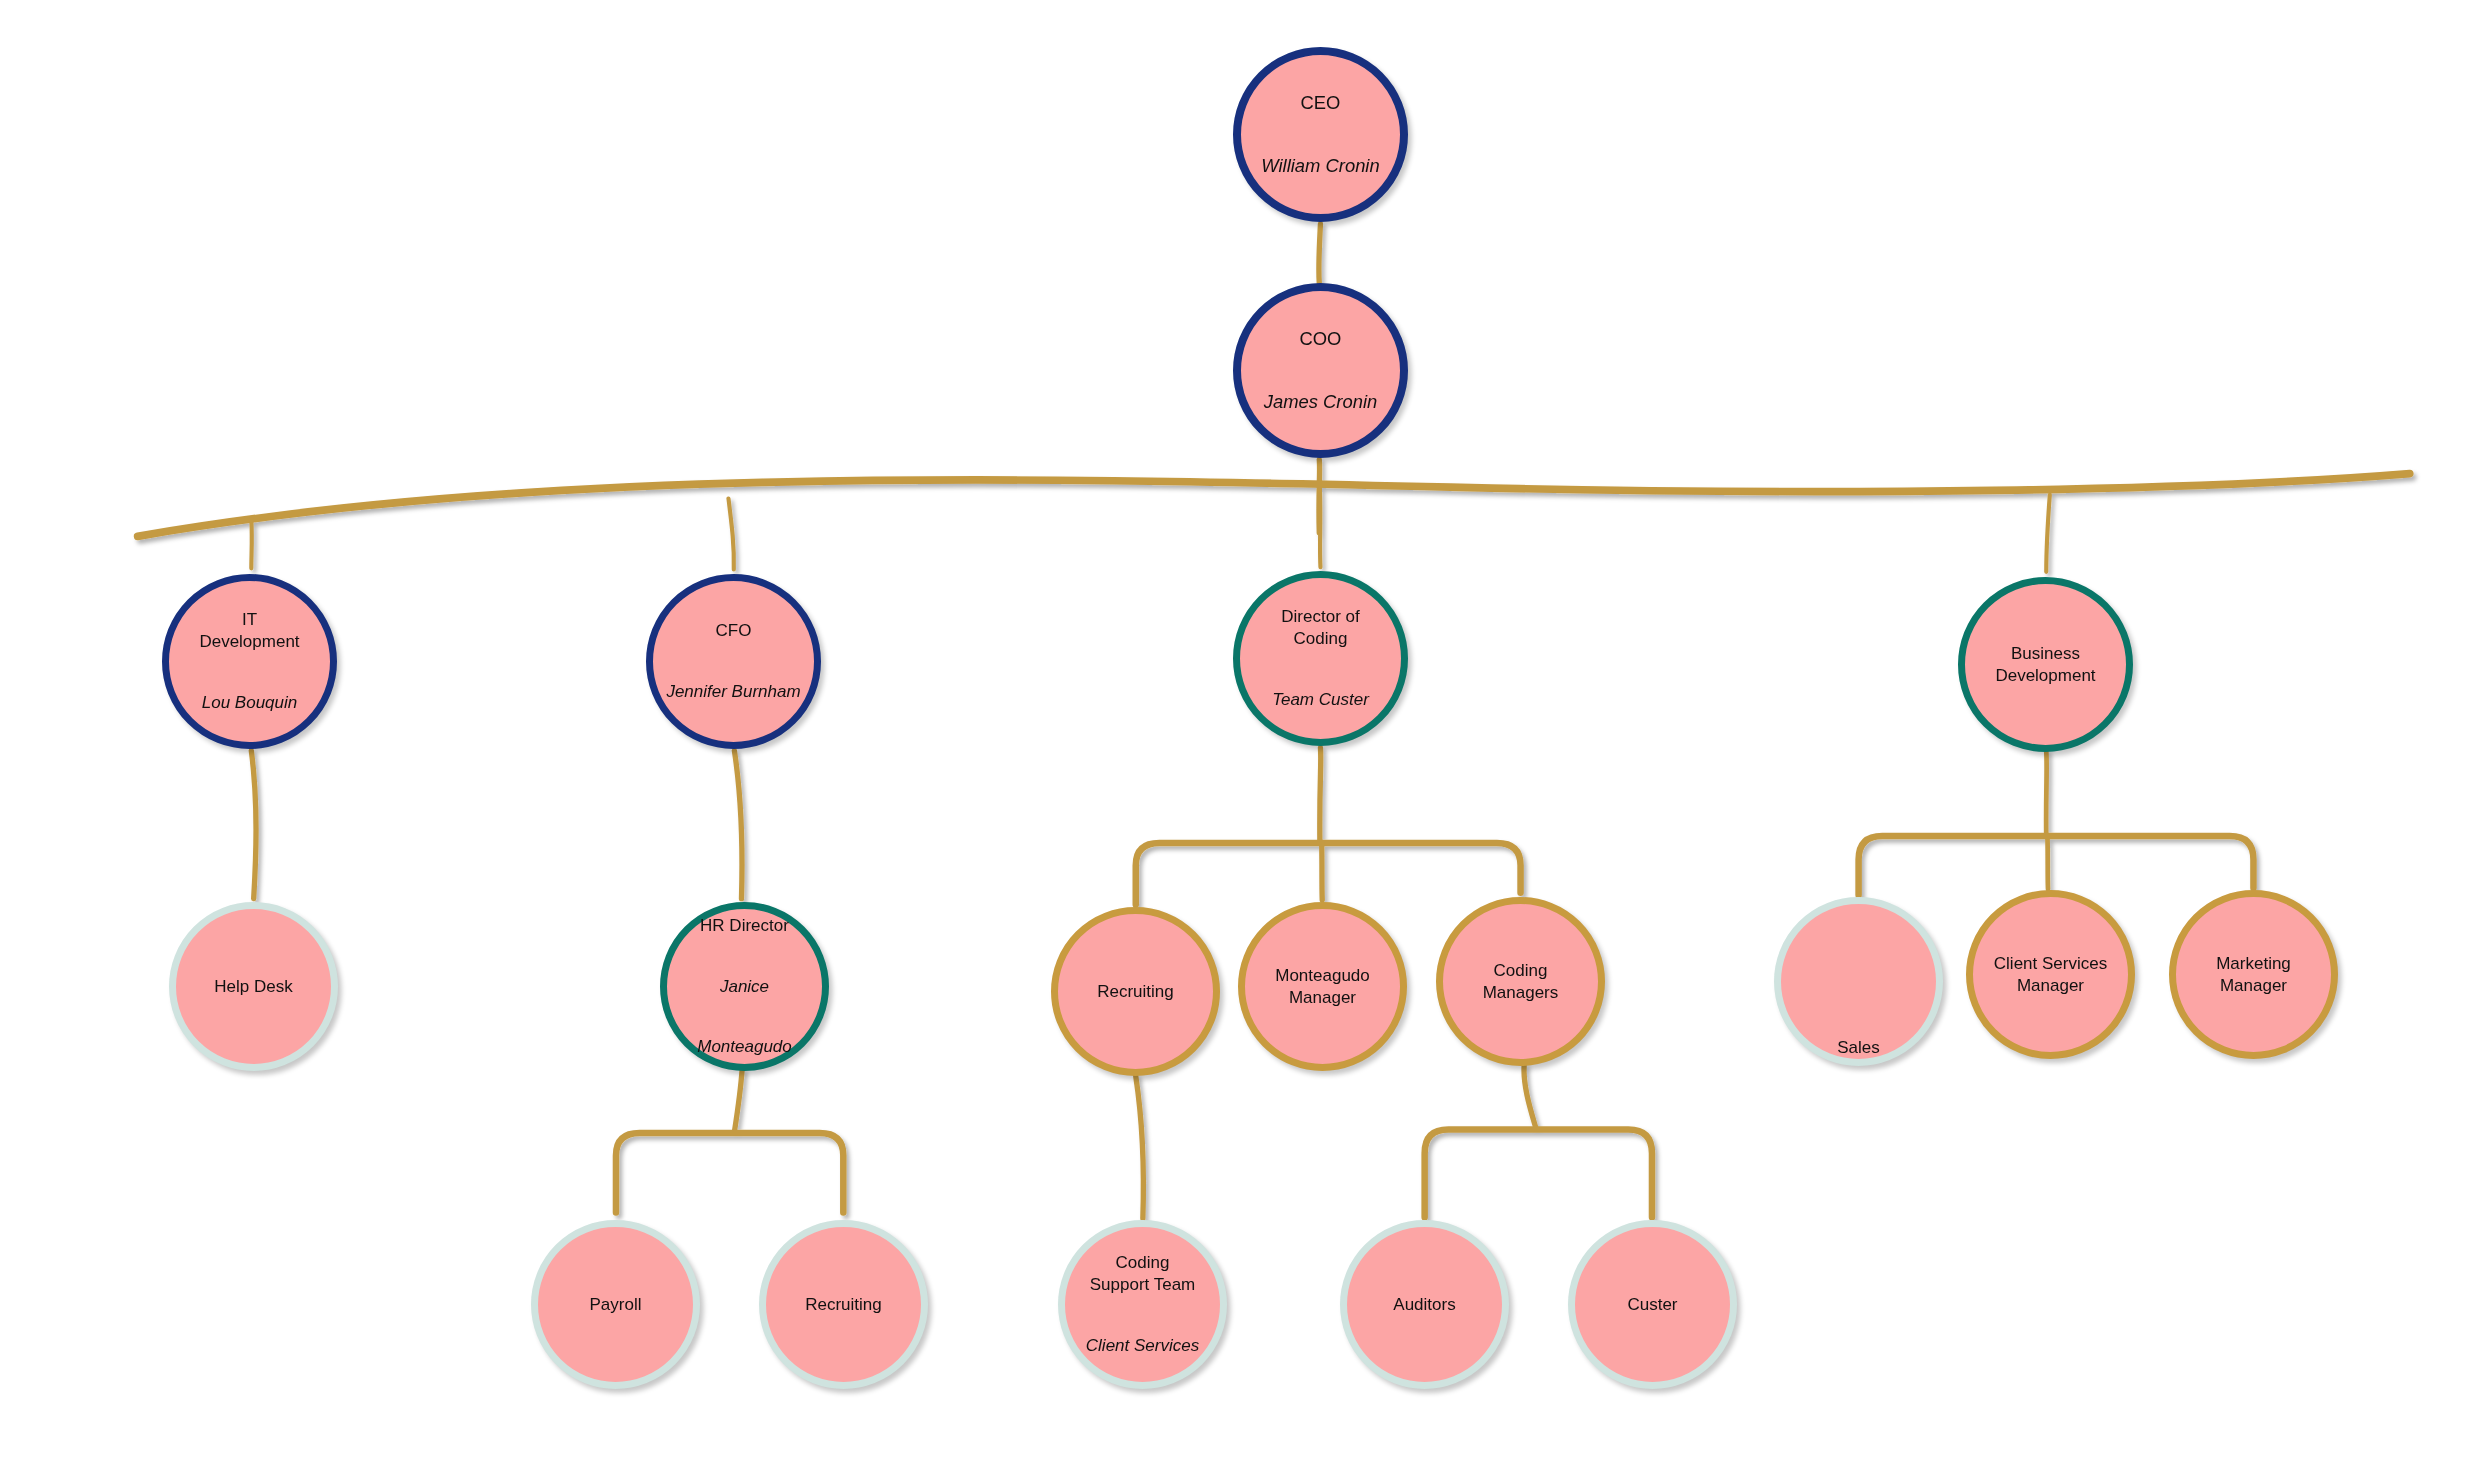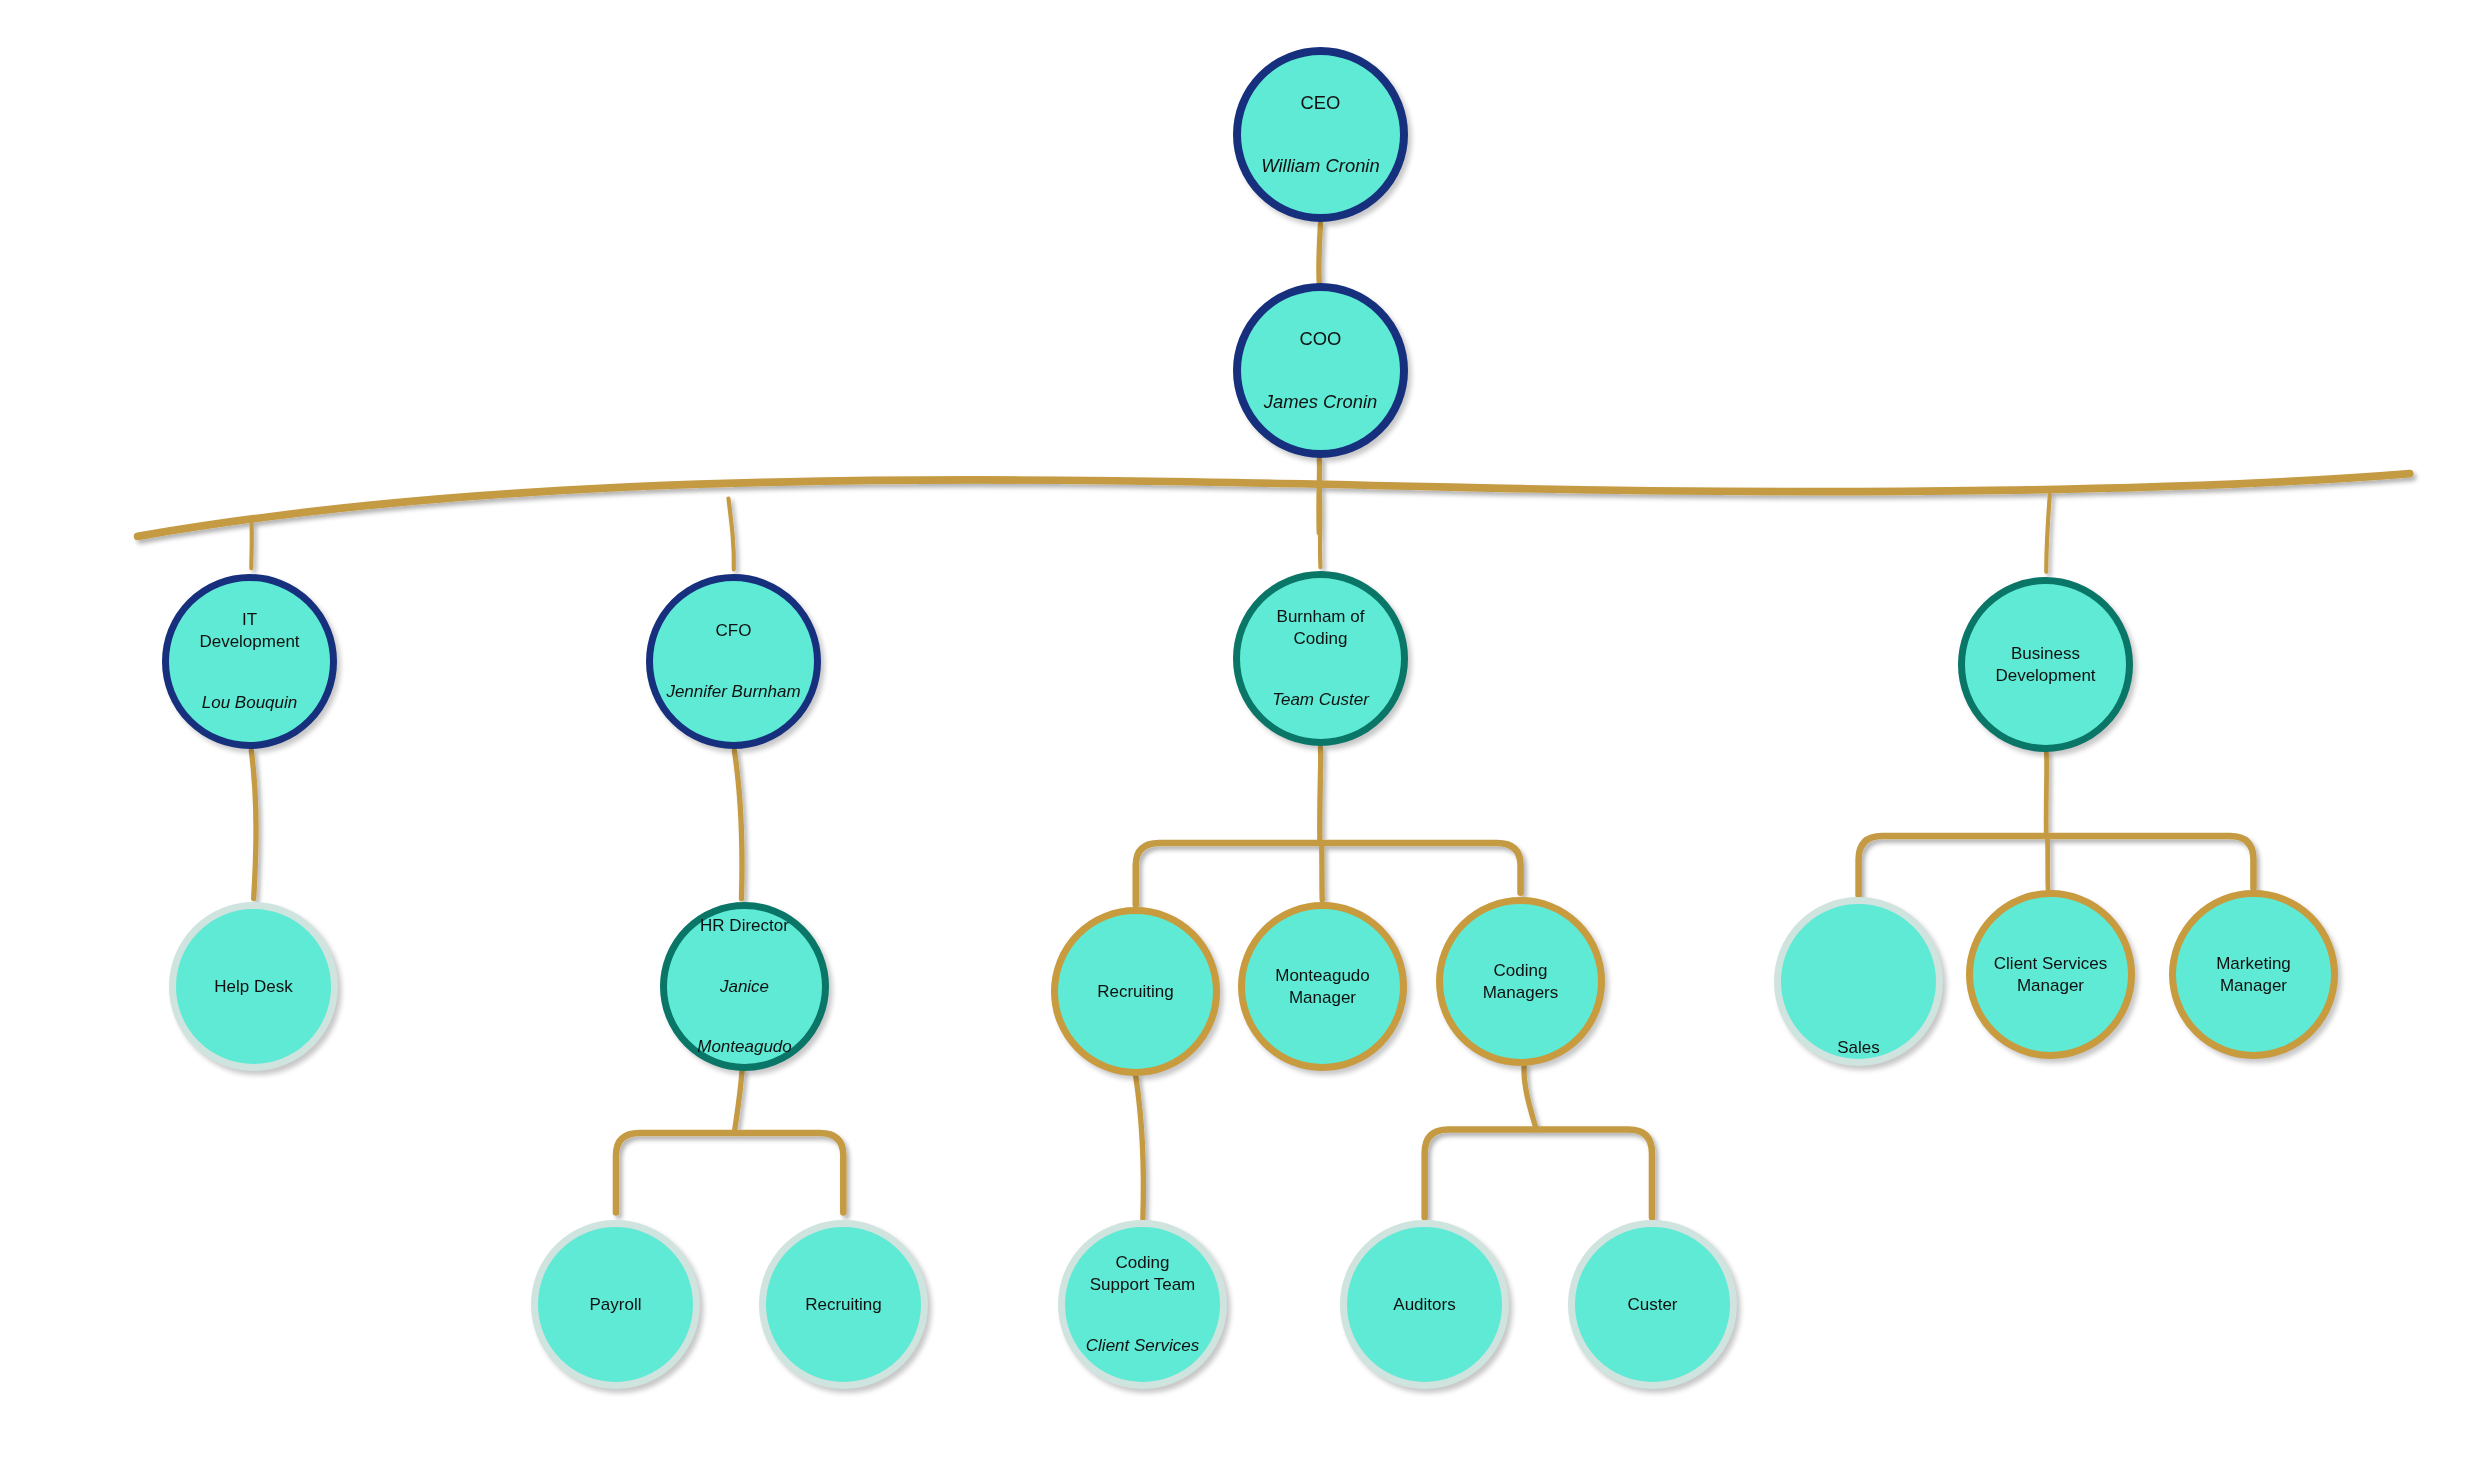--- a/index.html
+++ b/index.html
@@ -18,21 +18,21 @@
   }
   #edge-layer {
     position: absolute;
     left: 0; top: 0;
     width: 2487px; height: 1480px;
     pointer-events: none;
   }
   .node {
     position: absolute;
     border-radius: 50%;
-    background: #5eead4;
+    background: #fca5a5;
     display: flex;
     align-items: center;
     justify-content: center;
     text-align: center;
     box-shadow: 3.6px 4.1px 5.3px rgba(0,0,0,0.22);
     z-index: 5;
   }
   .node-inner {
     display: block;
     width: 94%;
@@ -131,21 +131,21 @@
         </span>
       </div>
       <div class="node" style="left: 646px; top: 574px; width: 175px; height: 175px; border: 7.7px solid rgb(23, 48, 126); font-size: 17px; color: rgb(17, 17, 17);">
         <span class="node-inner">
           <span class="node-line">CFO</span>
           <span class="node-line italic">Jennifer Burnham</span>
         </span>
       </div>
       <div class="node" style="left: 1233px; top: 571px; width: 175px; height: 175px; border: 7.7px solid rgb(10, 118, 104); font-size: 17px; color: rgb(17, 17, 17);">
         <span class="node-inner">
-          <span class="node-line">Burnham of</span>
+          <span class="node-line">Director of</span>
           <span class="node-line">Coding</span>
           <span class="node-line italic">Team Custer</span>
         </span>
       </div>
       <div class="node" style="left: 1958px; top: 577px; width: 175px; height: 175px; border: 7.7px solid rgb(10, 118, 104); font-size: 17px; color: rgb(17, 17, 17);">
         <span class="node-inner">
           <span class="node-line">Business</span>
           <span class="node-line">Development</span>
         </span>
       </div>

